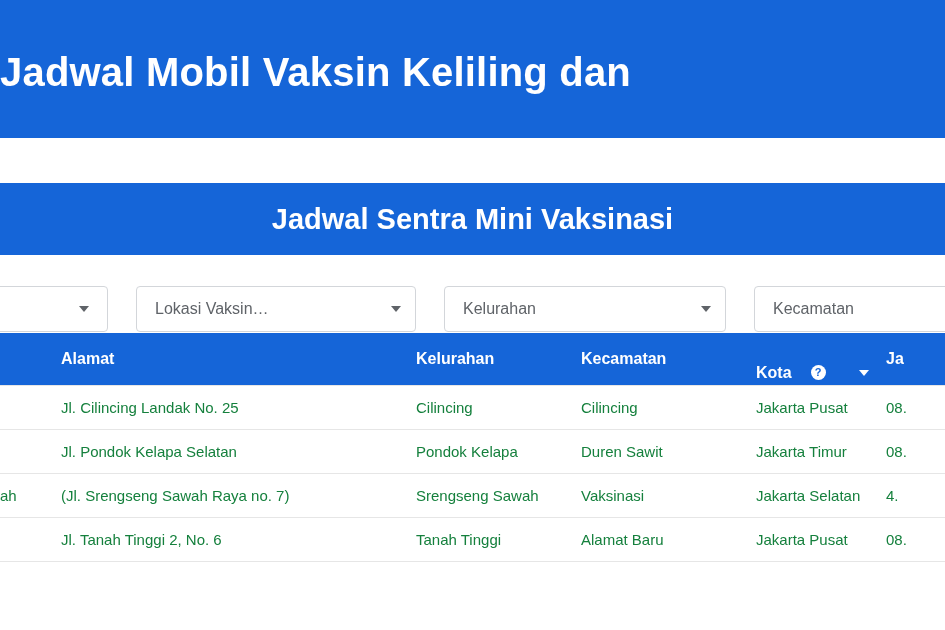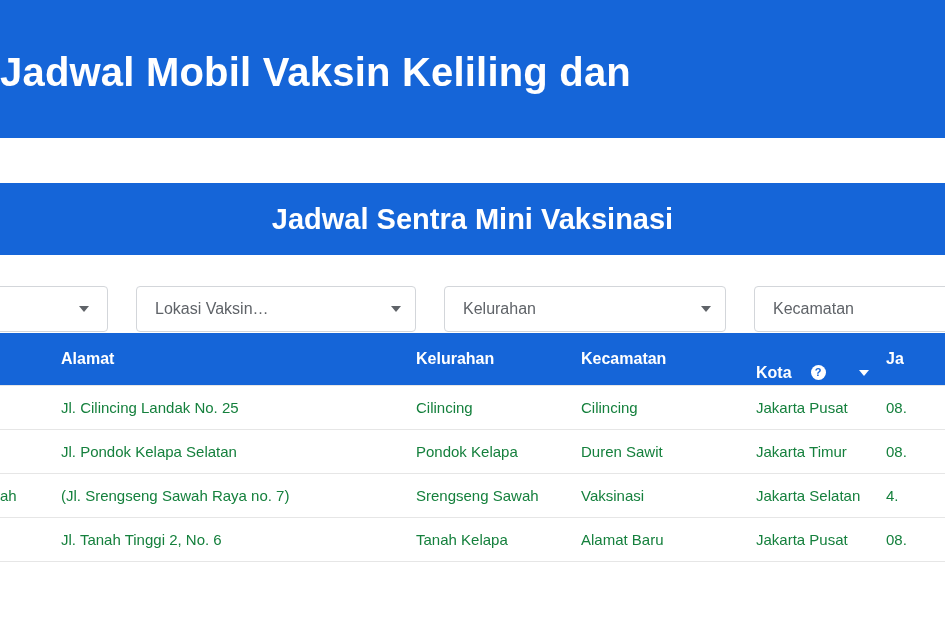--- a/index.html
+++ b/index.html
@@ -290,21 +290,21 @@
           <td>Srengseng Sawah</td>
           <td>Vaksinasi</td>
           <td>Jakarta Selatan</td>
           <td>4.</td>
         </tr>
         <tr>
           <td>
               <span class="cell-pad-left" style="display:block"></span>
             </td>
           <td>Jl. Tanah Tinggi 2, No. 6</td>
-          <td>Tanah Kelapa</td>
+          <td>Tanah Tinggi</td>
           <td>Alamat Baru</td>
           <td>Jakarta Pusat</td>
           <td>08.</td>
         </tr>
       </tbody>
     </table>
   </div>
 
 </div>
 

